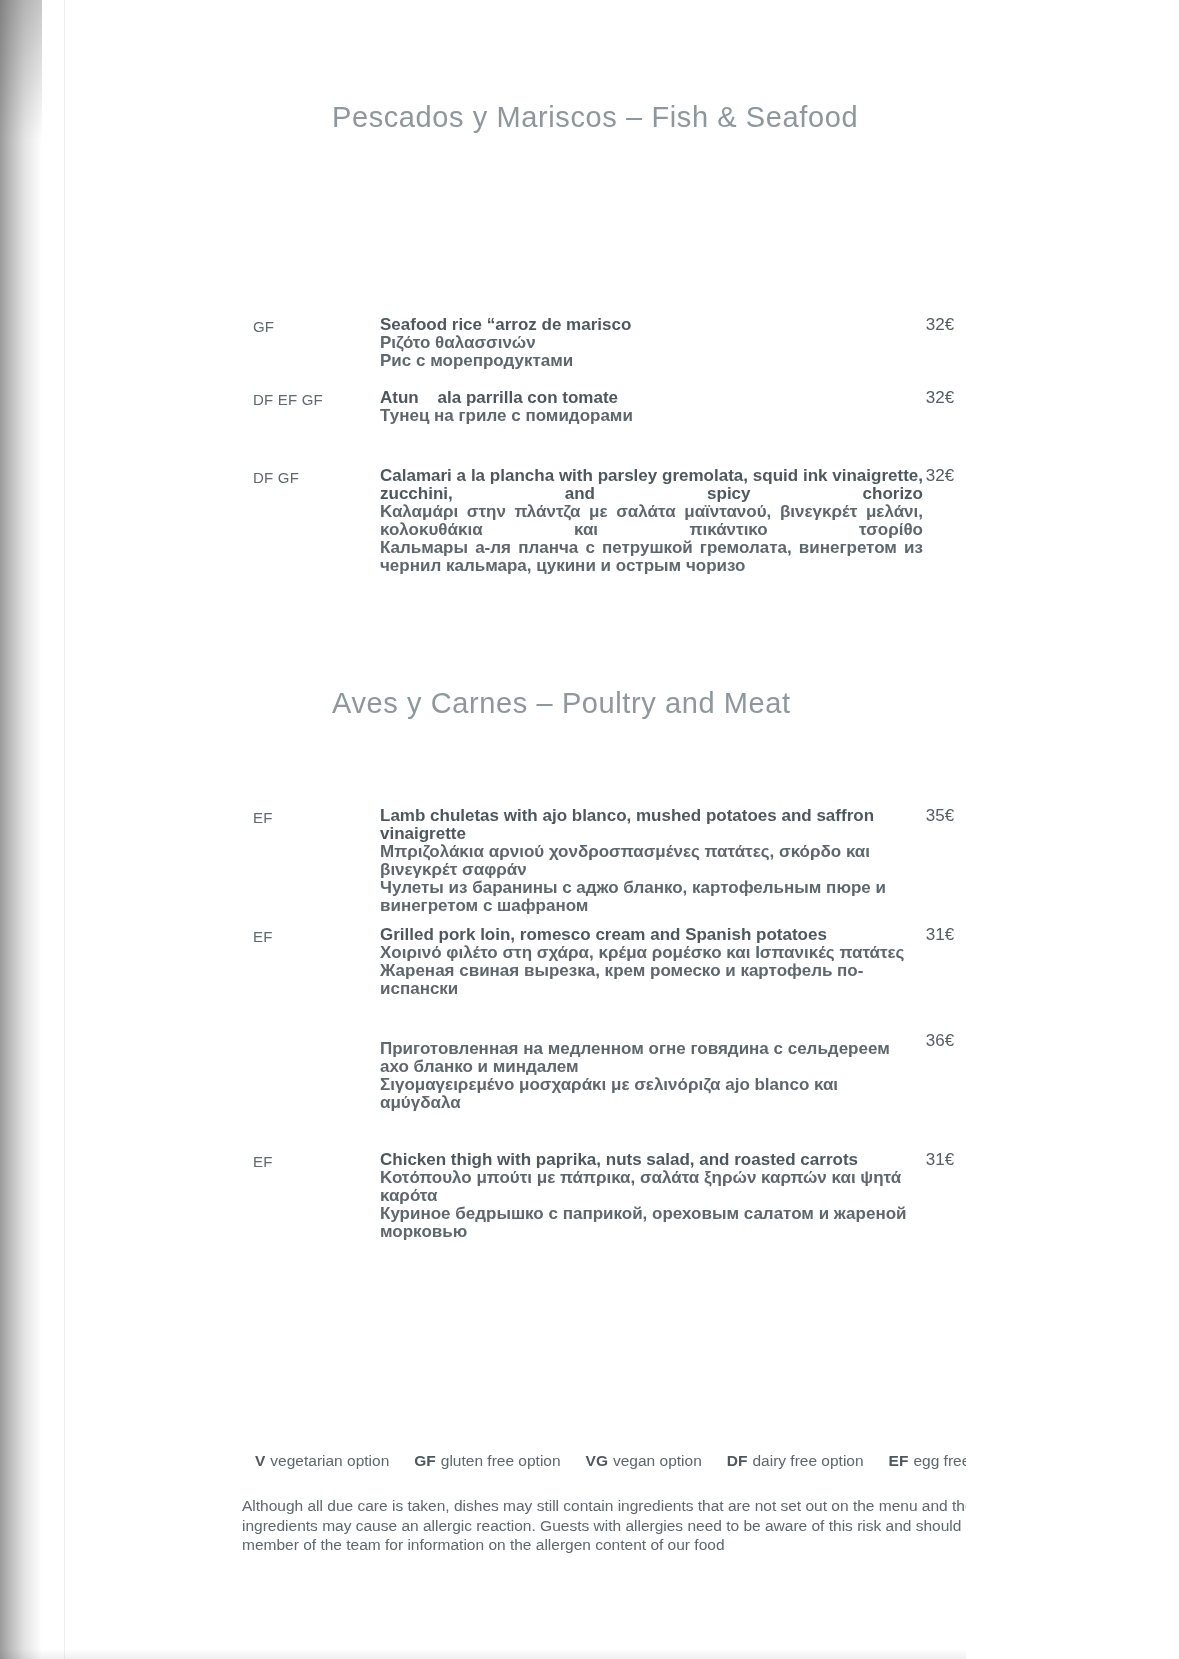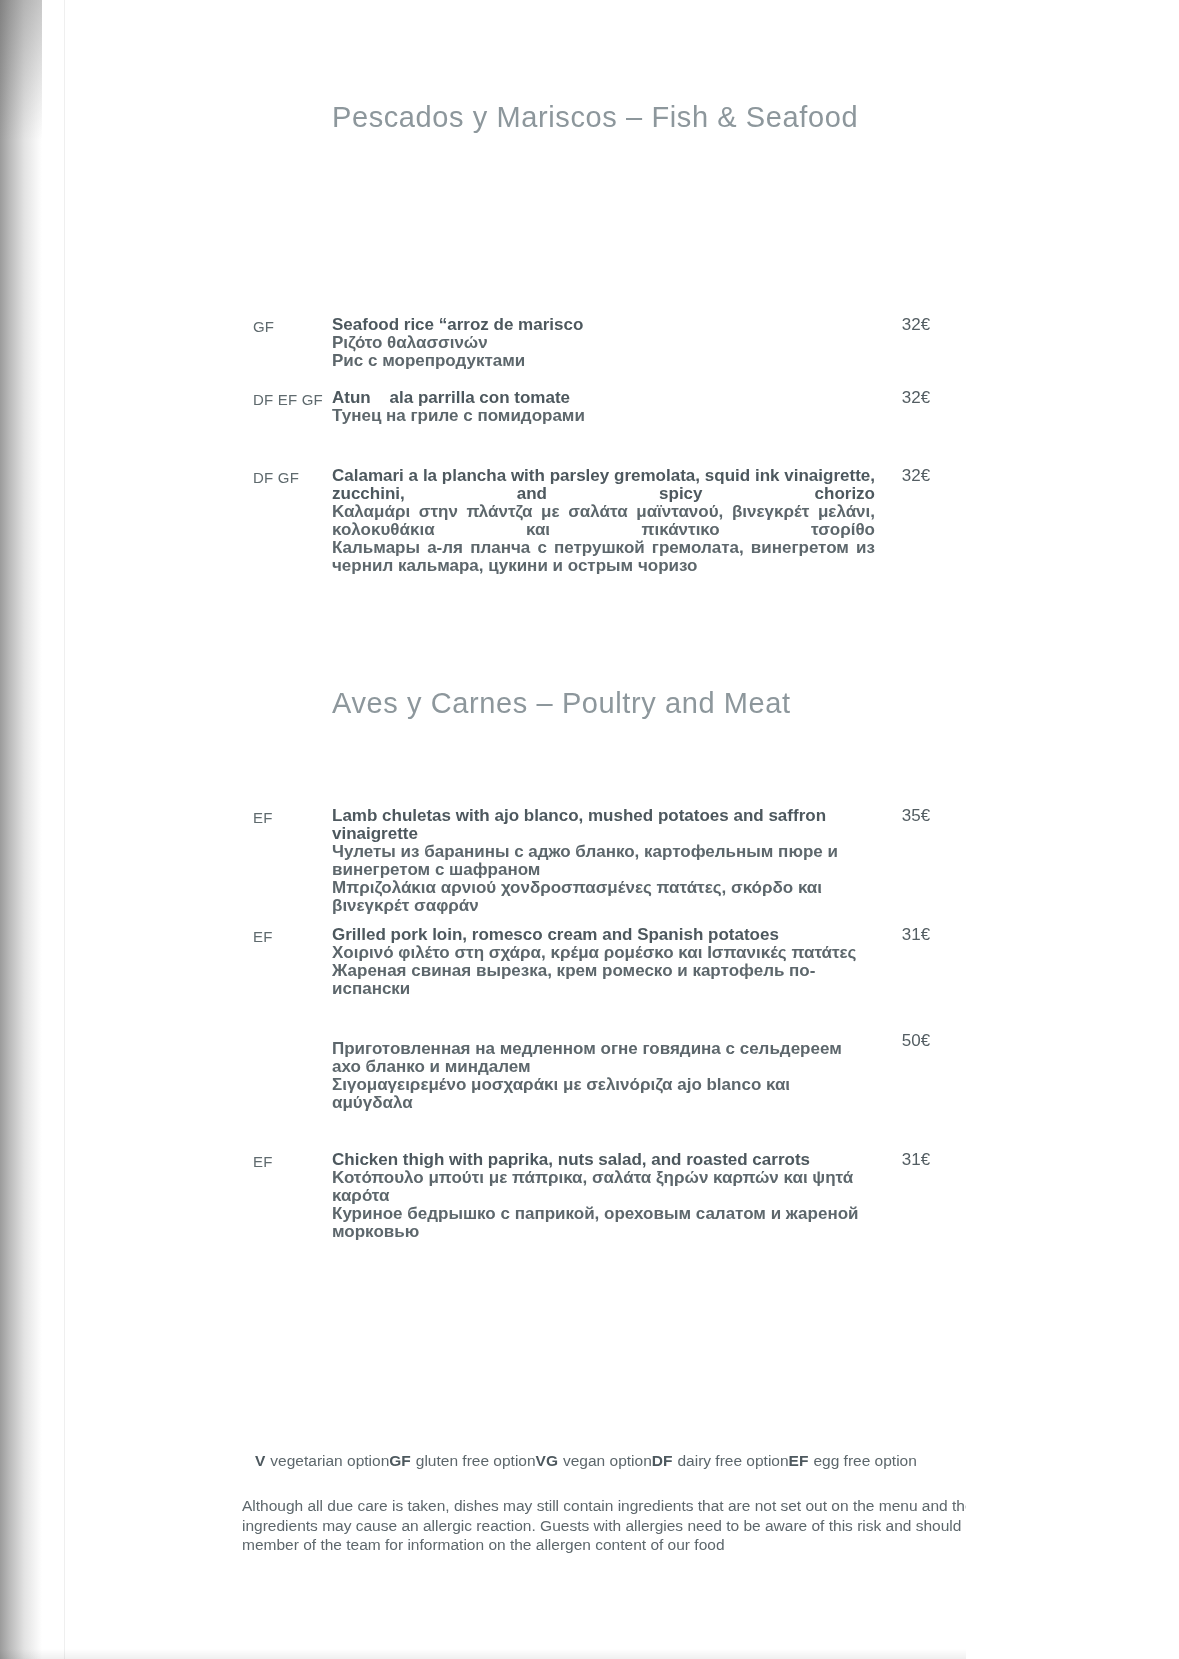--- a/index.html
+++ b/index.html
@@ -33,38 +33,38 @@
   }
   .item{
     position:absolute;left:253px;width:704px;
     display:flex;align-items:flex-start;
   }
   .codes{
     width:79px;flex:0 0 79px;
     font-size:15px;color:#5f6a6e;padding-top:2px;
     letter-spacing:.2px;white-space:pre-wrap;
   }
-  .txt{width:543px;flex:0 0 543px;}
+  .txt{width:543px;flex:0 0 543px;margin-left:48px;}
   .name{
     font-weight:700;color:#4d585e;
     font-size:17px;line-height:18px;white-space:pre-wrap;
   }
   .line{
     font-size:17px;line-height:18px;color:#5d676c;white-space:pre-wrap;font-weight:bold;
   }
   .justify-all{text-align:justify;text-align-last:justify;white-space:normal;}
   .justify{text-align:justify;white-space:normal;}
   .price{
     flex:1;text-align:center;font-size:17px;color:#535d62;line-height:18px;
   }
   .price-up{margin-top:-8px;}
   .legend{
     position:absolute;left:255px;top:1452px;width:800px;
     font-size:15.5px;color:#5d676c;
-    display:flex;flex-wrap:nowrap;white-space:nowrap;
+    display:flex;flex-wrap:nowrap;gap:25px;white-space:nowrap;
   }
   .legend-item b{color:#4d585e;font-weight:700;margin-right:5px;}
   .disclaimer{
     position:absolute;left:242px;top:1496px;width:800px;
     font-size:15.5px;line-height:19.5px;color:#5d676c;
   }
 </style>
 </head>
 <body>
 
@@ -103,43 +103,43 @@
     </div>
     <div class="price">32€</div>
   </div>
 
   <h1 class="sec-title" style="top:686px">Aves y Carnes – Poultry and Meat</h1>
 
   <div class="item" style="top:807px">
     <div class="codes">EF</div>
     <div class="txt">
       <div class="name">Lamb chuletas with ajo blanco, mushed potatoes and saffron vinaigrette</div>
+      <div class="line">Μπριζολάκια αρνιού χονδροσπασμένες πατάτες, σκόρδο και βινεγκρέτ σαφράν</div>
       <div class="line">Чулеты из баранины с аджо бланко, картофельным пюре и винегретом с шафраном</div>
-      <div class="line">Μπριζολάκια αρνιού χονδροσπασμένες πατάτες, σκόρδο και βινεγκρέτ σαφράν</div>
     </div>
     <div class="price">35€</div>
   </div>
 
   <div class="item" style="top:926px">
     <div class="codes">EF</div>
     <div class="txt">
       <div class="name">Grilled pork loin, romesco cream and Spanish potatoes</div>
       <div class="line">Χοιρινό φιλέτο στη σχάρα, κρέμα ρομέσκο και Ισπανικές πατάτες</div>
       <div class="line">Жареная свиная вырезка, крем ромеско и картофель по-испански</div>
     </div>
     <div class="price">31€</div>
   </div>
 
   <div class="item" style="top:1040px">
     <div class="codes"></div>
     <div class="txt">
       <div class="line">Приготовленная на медленном огне говядина с сельдереем ахо бланко и миндалем</div>
       <div class="line">Σιγομαγειρεμένο μοσχαράκι με σελινόριζα ajo blanco και αμύγδαλα</div>
     </div>
-    <div class="price price-up">50€</div>
+    <div class="price price-up">36€</div>
   </div>
 
   <div class="item" style="top:1151px">
     <div class="codes">EF</div>
     <div class="txt">
       <div class="name">Chicken thigh with paprika, nuts salad, and roasted carrots</div>
       <div class="line">Κοτόπουλο μπούτι με πάπρικα, σαλάτα ξηρών καρπών και ψητά καρότα</div>
       <div class="line">Куриное бедрышко с паприкой, ореховым салатом и жареной морковью</div>
     </div>
     <div class="price">31€</div>

